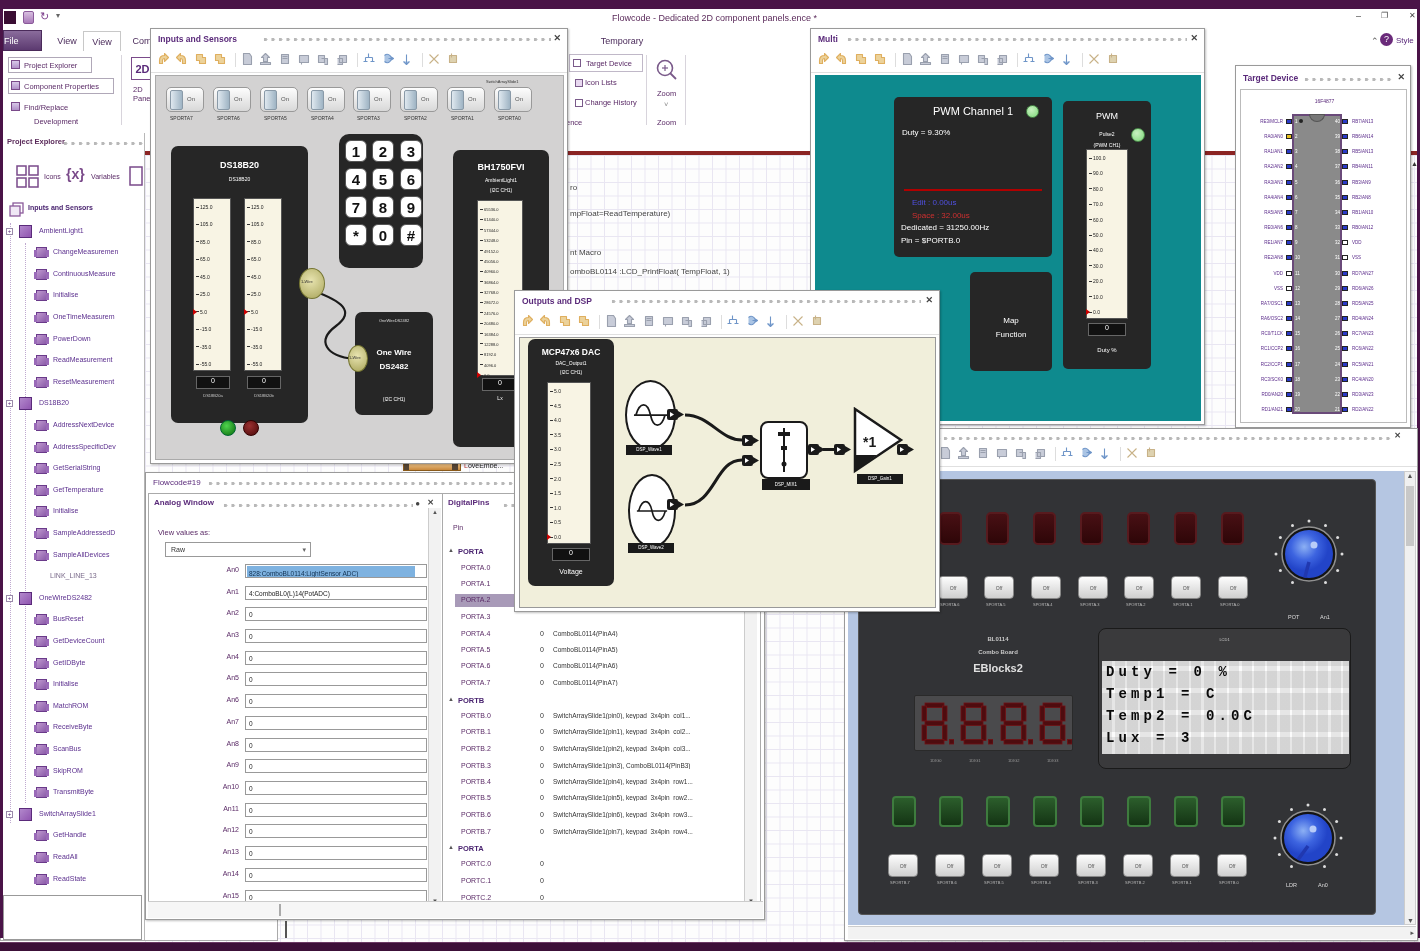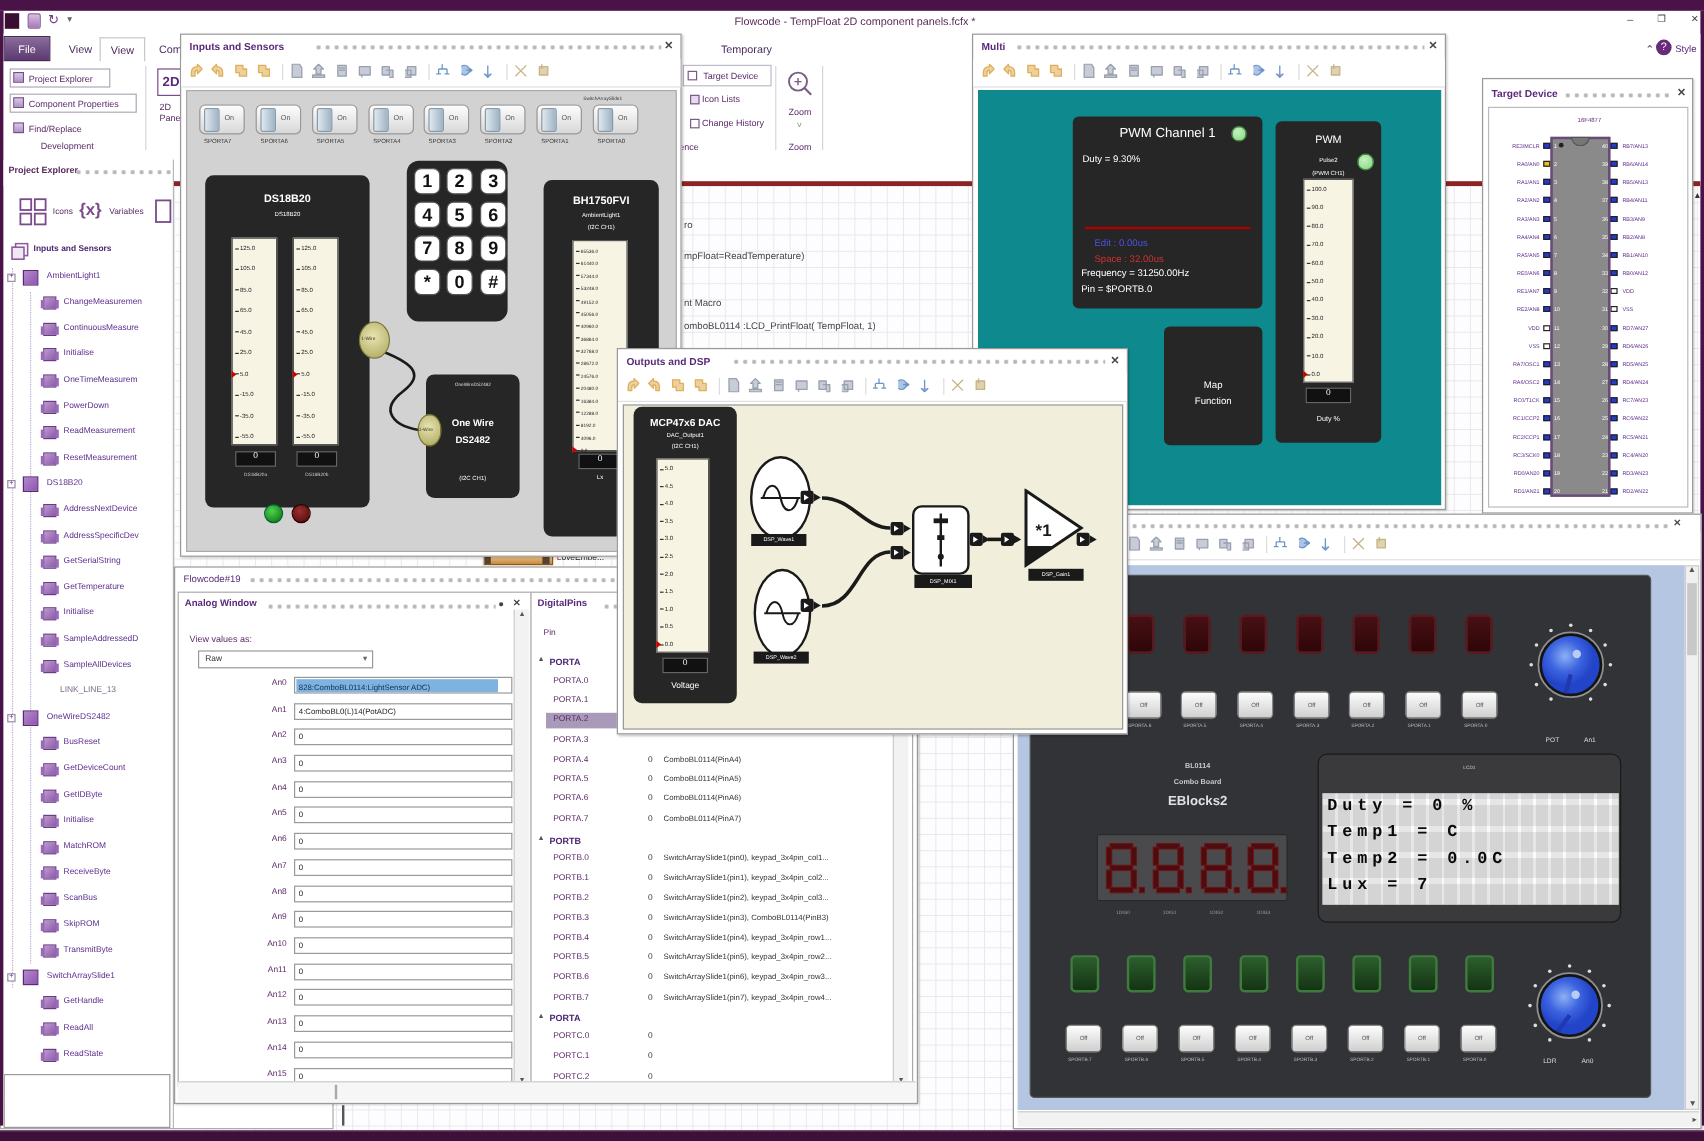--- a/index.html
+++ b/index.html
@@ -67,27 +67,27 @@
 <div class="abs" style="left:403px;top:462px;width:58px;height:9px;background:linear-gradient(#f0c890,#c8883c);border:1px solid #8a5a1a"></div>
 <div class="abs" style="left:404px;top:463px;width:5px;height:7px;background:#554433"></div>
 <div class="abs" style="left:452px;top:463px;width:6px;height:7px;background:#554433"></div>
 <div class="abs" style="left:464px;top:462px;font-size:7px;color:#222"><span style="color:#b03030">L</span>oveEmbe...</div>
 <div class="abs" style="left:1411px;top:138px;font-size:7px;color:#333">➤</div>
 <div class="abs" style="left:1411px;top:160px;font-size:7px;color:#333">▲</div>
 <div class="abs" style="left:0px;top:919px;width:278px;height:22px;background:#fff;border:1px solid #aaa"></div>
 <div class="abs" style="left:285px;top:921px;width:2px;height:17px;background:#555"></div>
 </div>
 <div class="abs" id="titlebar"></div>
-<div class="abs" id="titletext">Flowcode - TempFloat 2D component panels.fcfx *</div>
+<div class="abs" id="titletext">Flowcode - Dedicated 2D component panels.ence *</div>
 <div class="abs" id="topstrip"></div>
 <div class="abs" id="leftedge"></div>
 <div class="abs" id="rightedge"></div>
 <div class="abs" id="botstrip"></div>
 <div class="abs" id="ribbon">
- <div class="abs" id="ftab" style="left:0;top:2px;width:39px;font-size:9px;color:#fff;text-align:center;line-height:20px">File</div>
+ <div class="abs" id="ftab" style="left:0;top:2px;width:39px;font-size:9px;color:#fff;text-align:left;line-height:20px">File</div>
  <div class="tab" style="left:48px;width:32px">View</div>
  <div class="tab" id="vtab" style="left:80px;width:38px">View</div>
  <div class="tab" style="left:124px;width:30px">Com</div>
  <div class="tab" style="left:596px;width:46px">Temporary</div>
  <div class="rbtn" style="left:5px;top:29px;width:84px"><span class="rbico"></span><span style="margin-left:15px">Project Explorer</span></div>
  <div class="rbtn" style="left:5px;top:50px;width:106px"><span class="rbico"></span><span style="margin-left:15px">Component Properties</span></div>
  <div class="rbtn" style="left:5px;top:71px;width:70px;border-color:#fff"><span class="rbico"></span><span style="margin-left:15px">Find/Replace</span></div>
  <div class="grplabel" style="left:31px;top:89px">Development</div>
  <div class="vsep" style="left:118px;top:27px;height:70px"></div>
  <div class="abs" style="left:128px;top:29px;width:23px;height:23px;border:1px solid #7a4a8a;color:#5a2a7a;font-weight:bold;font-size:11px;text-align:center;line-height:22px">2D</div>
@@ -410,21 +410,21 @@
       </svg>
     </div>
  <div class="abs" style="left:4px;top:46px;width:386px;height:346px;background:#0e8a8e" id="mxbody">
       <div class="blackpanel" style="left:79px;top:22px;width:158px;height:160px;border-radius:5px">
  <div class="wlabel" style="left:0;top:8px;width:158px;font-size:11px">PWM Channel 1</div>
  <div class="abs" style="left:132px;top:8px;width:13px;height:13px;border-radius:50%;background:radial-gradient(circle at 40% 35%,#c8f0c0,#7ed87a);border:1px solid #4a8a4a"></div>
  <div class="wlabel" style="left:8px;top:31px;font-size:8px">Duty = 9.30%</div>
  <div class="abs" style="left:10px;top:92px;width:138px;height:2px;background:#b00000"></div>
  <div class="wlabel" style="left:18px;top:101px;font-size:8px;color:#5050e0">Edit : 0.00us</div>
  <div class="wlabel" style="left:18px;top:114px;font-size:8px;color:#d03030">Space : 32.00us</div>
- <div class="wlabel" style="left:7px;top:126px;font-size:8px">Frequency = 31250.00Hz</div>
+ <div class="wlabel" style="left:7px;top:126px;font-size:8px">Dedicated = 31250.00Hz</div>
  <div class="wlabel" style="left:7px;top:139px;font-size:8px">Pin = $PORTB.0</div>
 </div>
 <div class="blackpanel" style="left:248px;top:26px;width:88px;height:268px;border-radius:5px">
  <div class="wlabel" style="left:0;top:10px;width:88px;font-size:9px">PWM</div>
  <div class="wlabel" style="left:0;top:30px;width:88px;font-size:5px">Pulse2</div>
  <div class="wlabel" style="left:0;top:41px;width:88px;font-size:5px">(PWM CH1)</div>
  <div class="abs" style="left:68px;top:27px;width:14px;height:14px;border-radius:50%;background:radial-gradient(circle at 40% 35%,#c8f0c0,#7ed87a);border:1px solid #4a8a4a"></div>
  <div class="slider" style="left:23px;top:48px;width:42px;height:170px">
           <div class="tick" style="left:6px;top:6.0px;font-size:5px">100.0</div>
           <div style="position:absolute;left:2px;top:7.5px;width:3px;height:1px;background:#333"></div>
@@ -987,21 +987,21 @@
         </g>
       </svg>
 <div class="abs" style="left:199px;top:287px;font-size:4px;color:#999">1DIG3</div>
 <div class="abs" style="left:250px;top:157px;width:253px;height:141px;background:#3a3a3c;border:1px solid #1a1a1a;border-radius:8px">
 <div style="position:absolute;left:0;top:8px;width:100%;text-align:center;font-size:4px;color:#ccc">LCD1</div>
 <div style="position:absolute;left:3px;top:32px;width:247px;height:93px;background:#fbfbfb;
 background-image:repeating-linear-gradient(90deg,rgba(110,110,110,0.15) 0 10.4px,transparent 10.4px 12.7px),repeating-linear-gradient(0deg,rgba(110,110,110,0.15) 0 17px,transparent 17px 22px);
 font-family:'Liberation Mono',monospace;font-weight:bold;font-size:14px;color:#0a0a0a;letter-spacing:4.1px;line-height:22px;padding-left:4px;padding-top:0px;white-space:pre">Duty = 0 %
 Temp1 = C
 Temp2 = 0.0C
-Lux = 7</div>
+Lux = 3</div>
 </div>
 <div class="abs" style="left:44px;top:325px;width:24px;height:31px;background:linear-gradient(#2c5e2c,#143414);border:2px solid #3e7c3e;border-radius:4px"></div>
 <div class="abs" style="left:91px;top:325px;width:24px;height:31px;background:linear-gradient(#2c5e2c,#143414);border:2px solid #3e7c3e;border-radius:4px"></div>
 <div class="abs" style="left:138px;top:325px;width:24px;height:31px;background:linear-gradient(#2c5e2c,#143414);border:2px solid #3e7c3e;border-radius:4px"></div>
 <div class="abs" style="left:185px;top:325px;width:24px;height:31px;background:linear-gradient(#2c5e2c,#143414);border:2px solid #3e7c3e;border-radius:4px"></div>
 <div class="abs" style="left:232px;top:325px;width:24px;height:31px;background:linear-gradient(#2c5e2c,#143414);border:2px solid #3e7c3e;border-radius:4px"></div>
 <div class="abs" style="left:279px;top:325px;width:24px;height:31px;background:linear-gradient(#2c5e2c,#143414);border:2px solid #3e7c3e;border-radius:4px"></div>
 <div class="abs" style="left:326px;top:325px;width:24px;height:31px;background:linear-gradient(#2c5e2c,#143414);border:2px solid #3e7c3e;border-radius:4px"></div>
 <div class="abs" style="left:373px;top:325px;width:24px;height:31px;background:linear-gradient(#2c5e2c,#143414);border:2px solid #3e7c3e;border-radius:4px"></div>
 <div class="abs" style="left:40px;top:383px;width:30px;height:23px;background:linear-gradient(#fdfdfd,#cfcfcf);border:1px solid #888;border-radius:4px;font-size:5px;color:#555;text-align:center;line-height:22px">Off</div>

